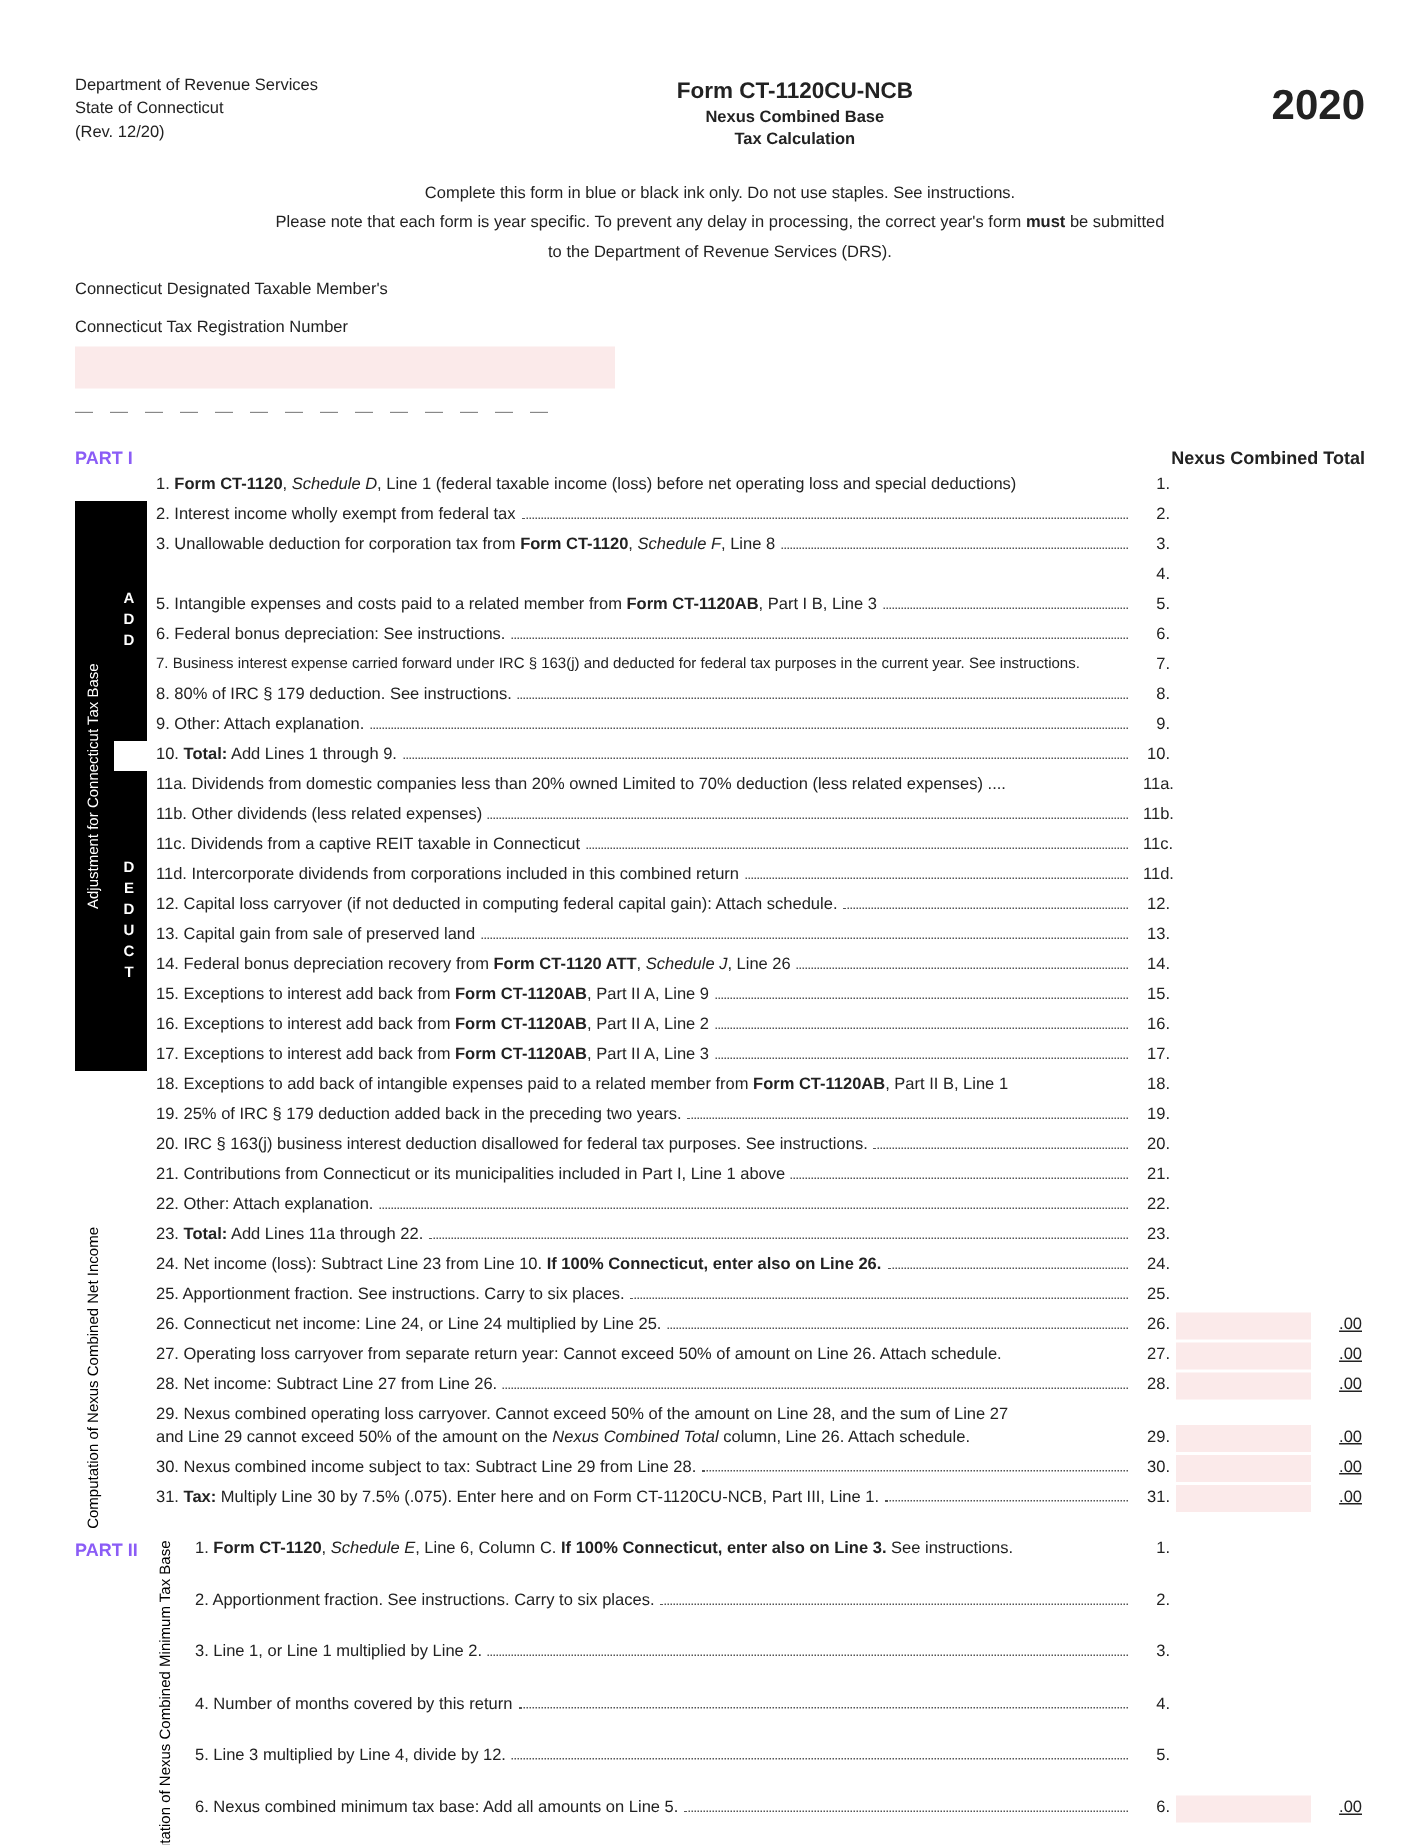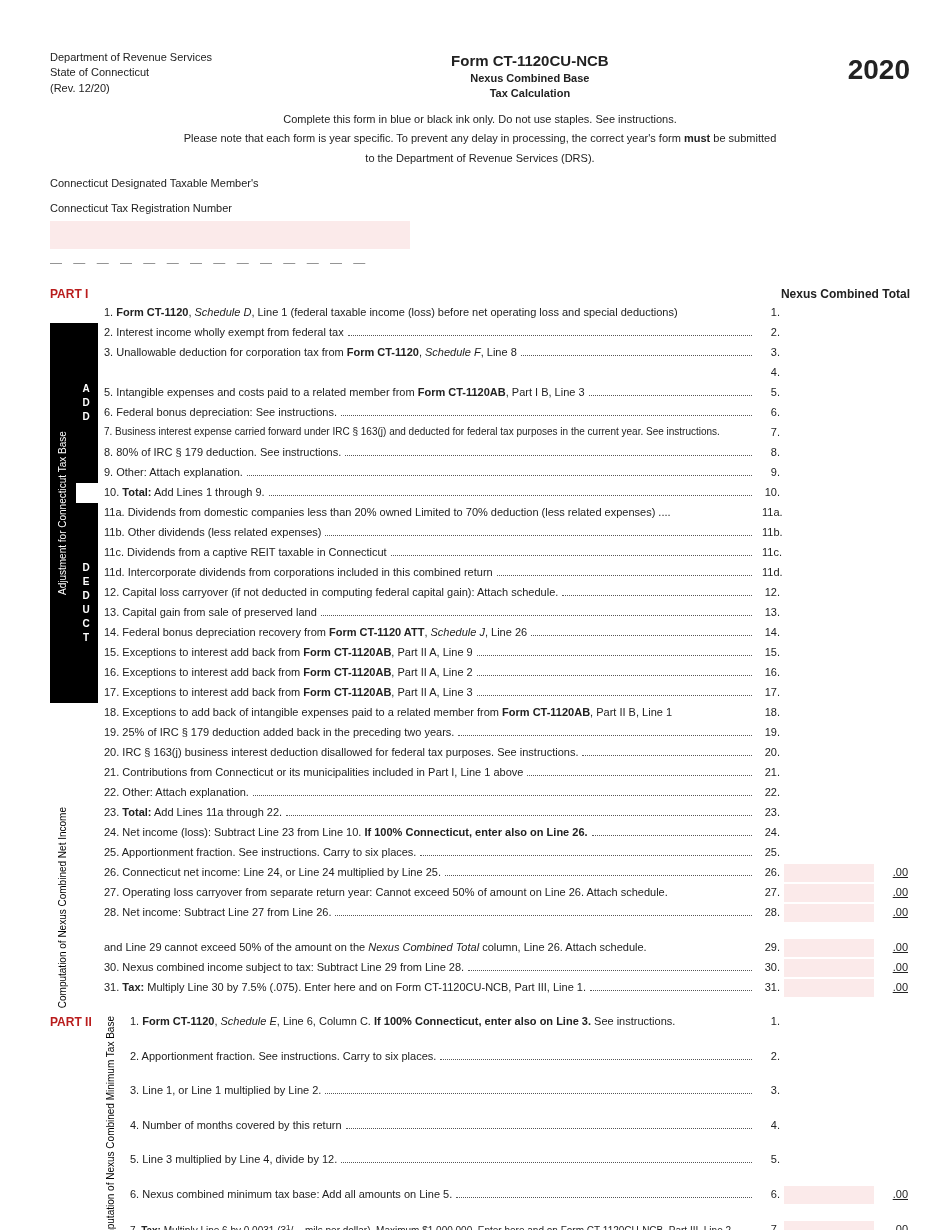--- a/index.html
+++ b/index.html
@@ -5,38 +5,38 @@
   * { box-sizing: border-box; margin: 0; padding: 0; }
   body {
     font-family: Arial, Helvetica, sans-serif;
     font-size: 11px;
     color: #222;
     background: #fff;
     width: 950px;
     padding: 50px 40px 40px 50px;
     line-height: 1.4;
   }
-  .header-row { display: flex; align-items: flex-start; justify-content: space-between; margin-bottom: 10px; }
+  .header-row { display: flex; align-items: flex-start; justify-content: space-between; margin-bottom: 20px; }
   .header-left { font-size: 11px; }
   .header-center { text-align: center; flex: 1; }
   .form-title { font-size: 15px; font-weight: bold; }
   .form-subtitle { font-size: 11px; font-weight: bold; }
   .header-year { font-size: 28px; font-weight: bold; }
   .instr { text-align: center; font-size: 11px; margin-bottom: 4px; }
   .member-label { font-size: 11px; margin-top: 10px; }
   .reg-box {
     display: inline-block;
     width: 360px;
     height: 28px;
     background: #fbeaea;
     margin-top: 4px;
   }
   .dashes { letter-spacing: 4px; color: #888; margin-top: 2px; font-size: 12px; }
   .part-row { display: flex; justify-content: space-between; align-items: flex-end; margin-top: 14px; }
-  .part-label { font-size: 12px; font-weight: bold; color: #b91c1c; }
+  .part-label { font-size: 12px; font-weight: bold; color: #8b5cf6; }
   .col-header { font-size: 12px; font-weight: bold; text-align: right; width: 155px; }
 
   .form-grid {
     display: grid;
     grid-template-columns: 26px 22px 1fr 26px 90px 36px;
     align-items: stretch;
   }
   .side-v {
     grid-column: 1;
     background: #000;
@@ -397,21 +397,21 @@
   <div class="line-text">
       <span>28. Net income: Subtract Line 27 from Line 26.</span>
       <span class="dots"></span>
     </div>
   <div class="line-num">28.</div>
   <div class="amount-cell"></div>
     <div class="cents">.00</div>
 
   <div class="empty-side2"></div>
   <div class="line-text two-line">
-    <br>
+    <span>29. Nexus combined operating loss carryover. Cannot exceed 50% of the amount on Line 28, and the sum of Line 27</span><br>
     <span>and Line 29 cannot exceed 50% of the amount on the </span><span class="ital">Nexus Combined Total</span><span> column, Line 26. Attach schedule.</span>
   </div>
   <div class="line-num" style="align-self:end;">29.</div>
   <div class="amount-cell" style="align-self:end;"></div>
     <div class="cents" style="align-self:end;">.00</div>
 
   <div class="empty-side2"></div>
   <div class="line-text">
       <span>30. Nexus combined income subject to tax: Subtract Line 29 from Line 28.</span>
       <span class="dots"></span>

